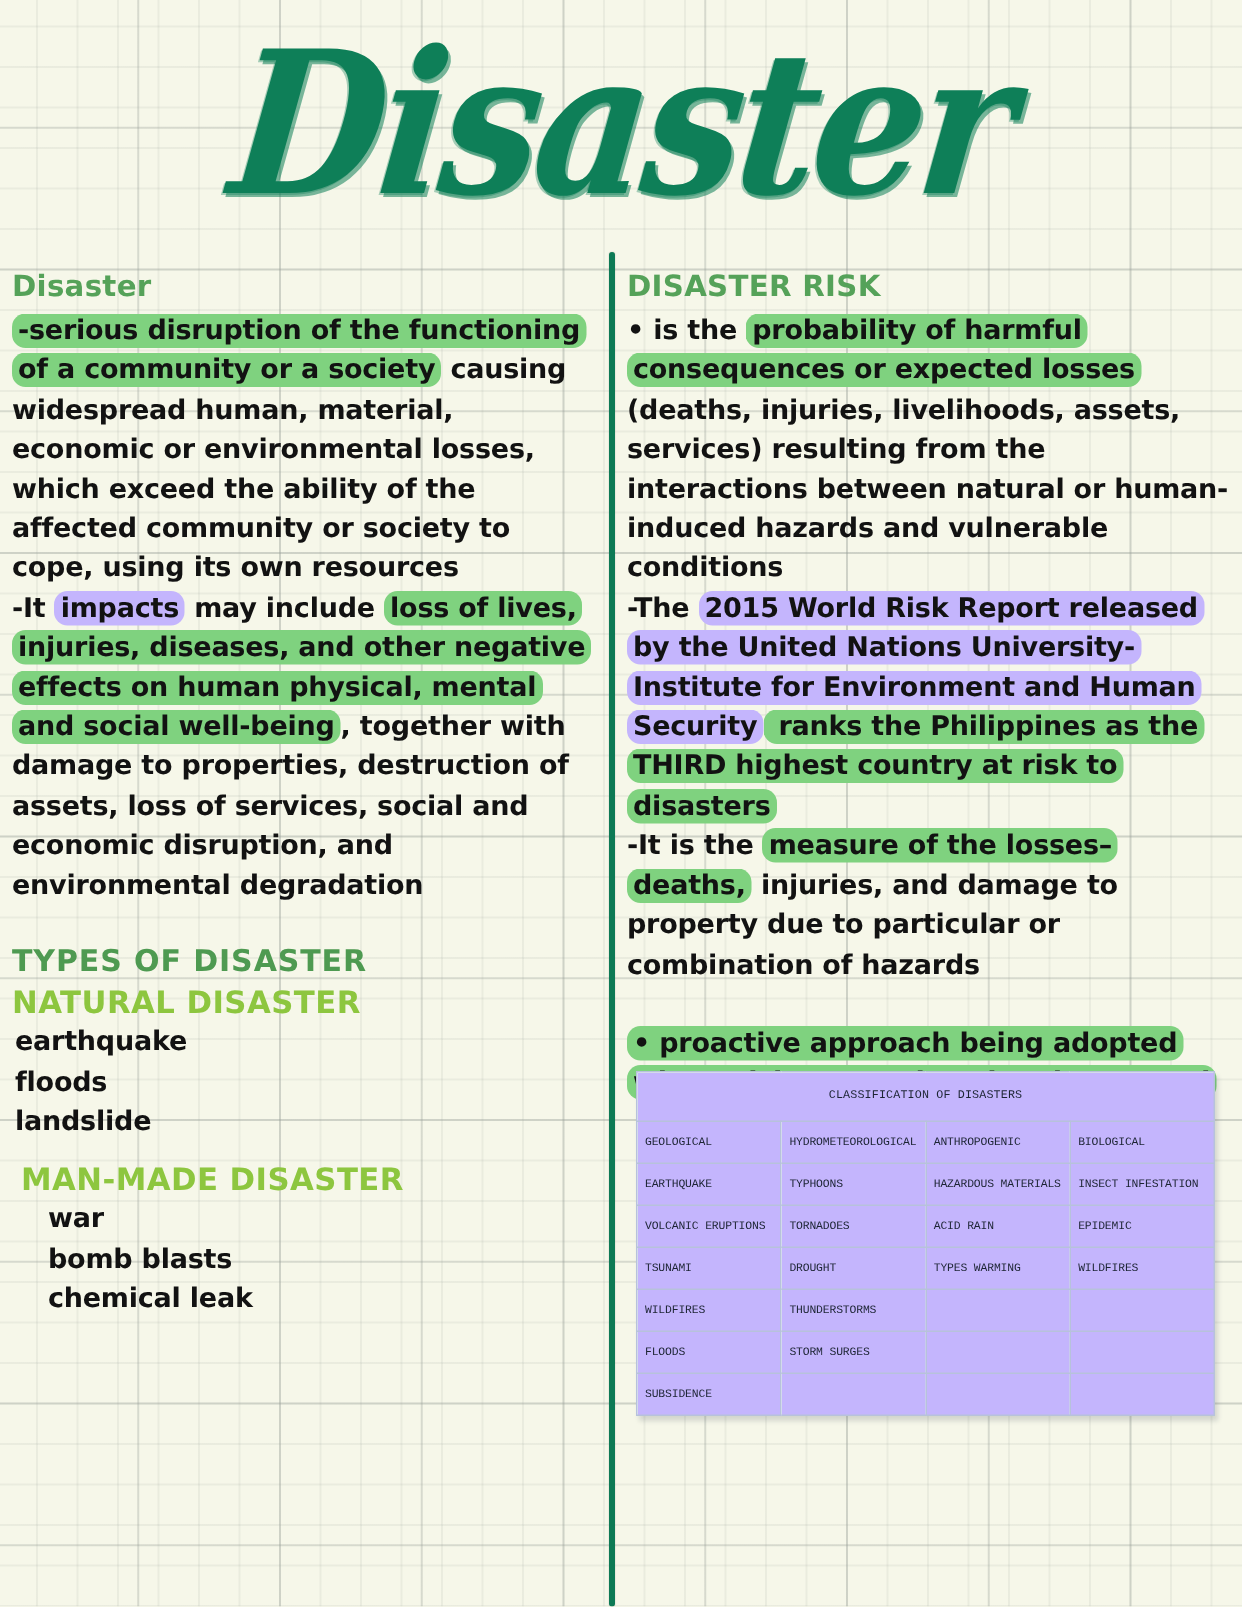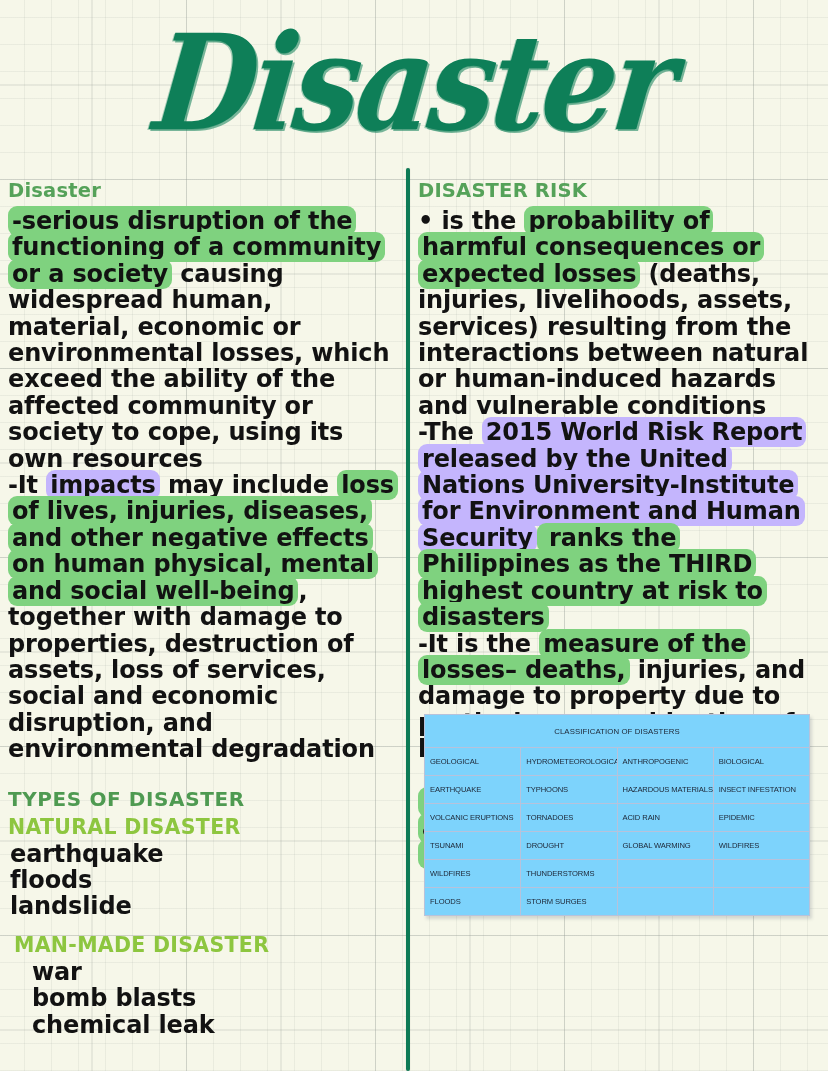--- a/index.html
+++ b/index.html
@@ -70,21 +70,21 @@
   
   .column {
     position: absolute;
     top: 178px;
   }
   #col-left  { left: 8px;  width: 392px; }
   #col-right { left: 418px; width: 402px; }
 
   .body-text {
     font-family: "DejaVu Sans", sans-serif;
-    font-size: 24px;
+    font-size: 18px;
     line-height: 26.4px;
     color: #121212;
     font-weight: 600;
     letter-spacing: -0.15px;
   }
 
   .h-green {
     font-family: "DejaVu Sans", sans-serif;
     font-size: 19.5px;
     line-height: 26px;
@@ -140,31 +140,31 @@
     left: 424px;
     top: 714px;
     width: 386px;
     border-collapse: collapse;
     background: #eef2fb;
     box-shadow: 2px 3px 3px rgba(60,70,90,0.18);
     table-layout: fixed;
   }
   #class-table td, #class-table th {
     border: 1px solid #b7c2db;
-    font-family: Liberation Sans, sans-serif;
+    font-family: Liberation Mono, monospace;
     font-size: 7.6px;
     font-weight: 400;
     color: #1c2433;
     padding: 4px 5px;
     height: 19px;
     vertical-align: middle;
     letter-spacing: -0.1px;
     white-space: nowrap;
     overflow: hidden;
-    background: #7dd3fc;
+    background: #c4b5fd;
   }
   #class-table th.table-title {
     text-align: center;
     height: 24px;
     font-weight: 400;
     font-size: 7.8px;
     letter-spacing: 0.1px;
   }
   #class-table td.col0 { width: 97px; }
   #class-table td.col1 { width: 97px; }
@@ -259,29 +259,35 @@
     </tr>
     <tr>
       <td class="col0">VOLCANIC ERUPTIONS</td>
       <td class="col1">TORNADOES</td>
       <td class="col2">ACID RAIN</td>
       <td class="col3">EPIDEMIC</td>
     </tr>
     <tr>
       <td class="col0">TSUNAMI</td>
       <td class="col1">DROUGHT</td>
-      <td class="col2">GLOBAL WARMING</td>
+      <td class="col2">TYPES WARMING</td>
       <td class="col3">WILDFIRES</td>
     </tr>
     <tr>
       <td class="col0">WILDFIRES</td>
       <td class="col1">THUNDERSTORMS</td>
       <td class="col2"></td>
       <td class="col3"></td>
     </tr>
     <tr>
       <td class="col0">FLOODS</td>
       <td class="col1">STORM SURGES</td>
       <td class="col2"></td>
       <td class="col3"></td>
     </tr>
+    <tr>
+      <td class="col0">SUBSIDENCE</td>
+      <td class="col1"></td>
+      <td class="col2"></td>
+      <td class="col3"></td>
+    </tr>
   </tbody>
 </table>
 
 </body></html>

